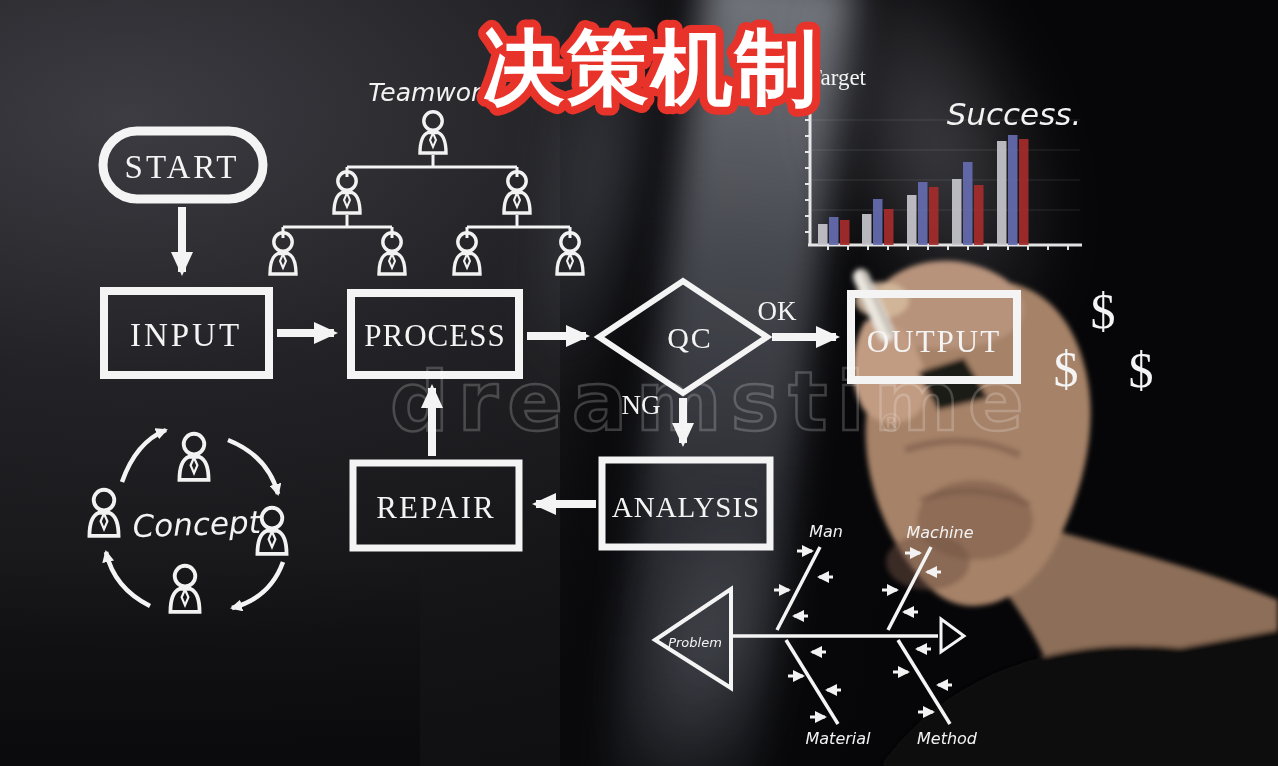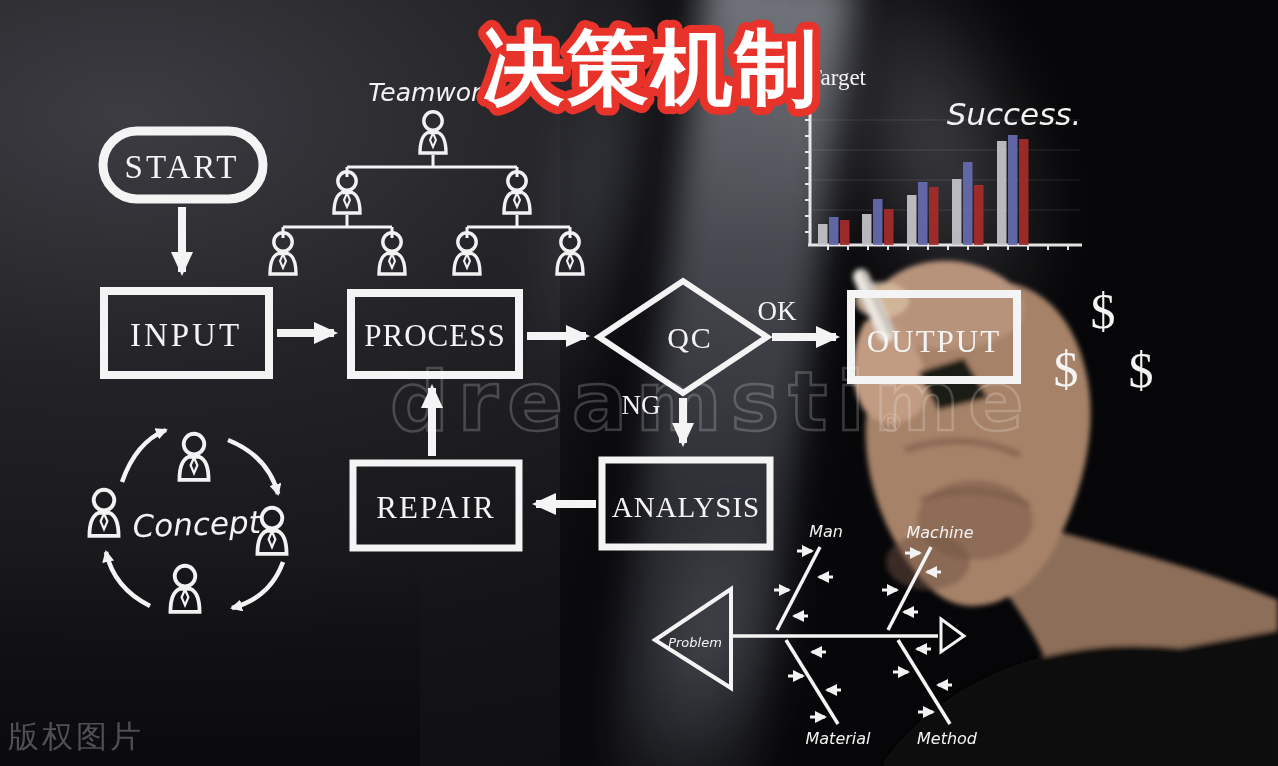--- a/index.html
+++ b/index.html
@@ -199,14 +199,13 @@
     <text class="handTxt" x="947" y="744" font-size="16" text-anchor="middle">Method</text>
     <text class="handTxt" x="695" y="647" font-size="13" text-anchor="middle">Problem</text>
 
     <text class="serifTxt" x="1103" y="328" font-size="50" text-anchor="middle">$</text>
     <text class="serifTxt" x="1066" y="386" font-size="50" text-anchor="middle">$</text>
     <text class="serifTxt" x="1141" y="387" font-size="50" text-anchor="middle">$</text>
 
     <text x="651" y="96" font-family="sans-serif" font-size="82" font-weight="900" letter-spacing="2" text-anchor="middle" fill="#ffffff" stroke="#e8332a" stroke-width="16" stroke-linejoin="round" paint-order="stroke">决策机制</text>
   </svg>
 
-  <div id="copyright">版权图片</div>
 </div>
 
 </body></html>

